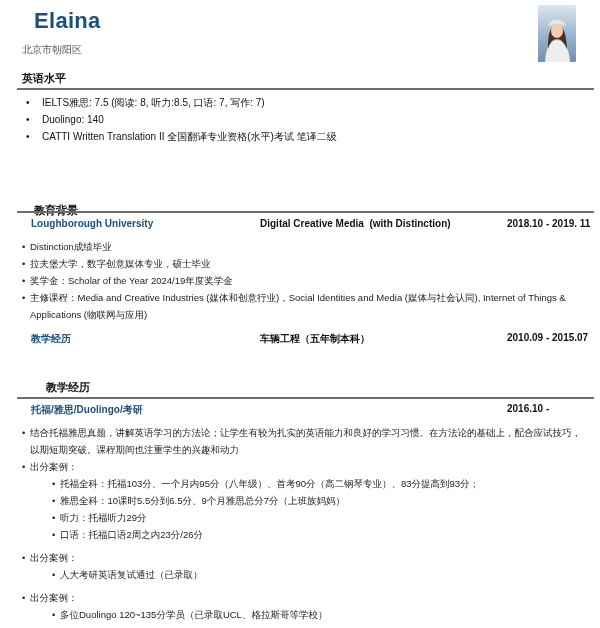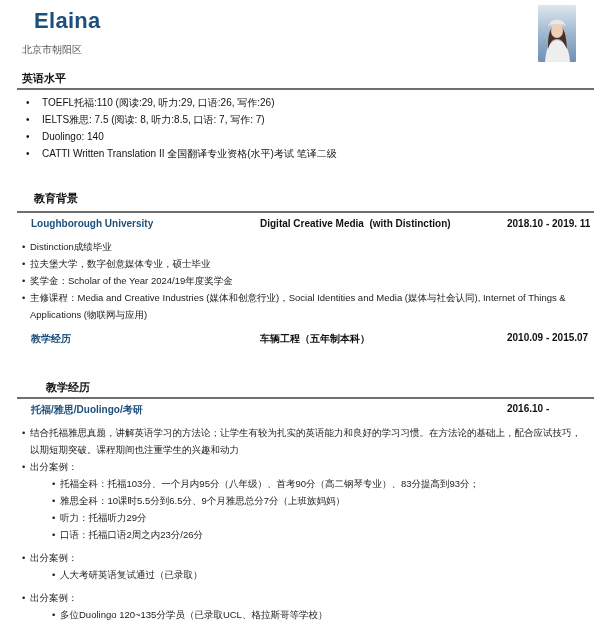--- a/index.html
+++ b/index.html
@@ -49,27 +49,26 @@
     <path d="M10 44 C10 30 11 22 19 20 C27 22 28 30 29 44 C26 38 24 34 19 34 C14 34 12 38 10 44 Z" fill="#4a2f22"></path>
     <ellipse cx="19" cy="26" rx="6" ry="7" fill="#f0cdb6"></ellipse>
     <path d="M11 20 C12 13 26 13 27 20 L11 20 Z" fill="#ece6e2"></path>
     <rect x="10" y="19" width="18" height="2" fill="#ddd5d0"></rect>
   </svg>
 </div>
 
 <div class="section-title" style="top:71px;">英语水平</div>
 <div class="rule" style="top:88px;"></div>
 <ul class="eng">
-  <li>TOEFL托福:110 (阅读:29, 听力:29, 口语:26, 写作:26)</li>
   <li>IELTS雅思: 7.5 (阅读: 8, 听力:8.5, 口语: 7, 写作: 7)</li>
   <li>Duolingo: 140</li>
   <li>CATTI Written Translation II 全国翻译专业资格(水平)考试 笔译二级</li>
 </ul>
 
-<div class="section-title" style="top:191px;padding-left:12px;">教育背景</div>
+<div class="section-title" style="top:203px;padding-left:12px;">教育背景</div>
 <div class="rule" style="top:211px;"></div>
 
 <div class="row" style="top:218px;">
   <span class="school">Loughborough University</span>
   <span class="degree"><span>Digital Creative Media</span>&nbsp;&nbsp;<small>(with Distinction)</small></span>
   <span class="date">2018.10 - 2019. 11</span>
 </div>
 
 <ul class="blist" style="top:238px;">
   <li>Distinction成绩毕业</li>

